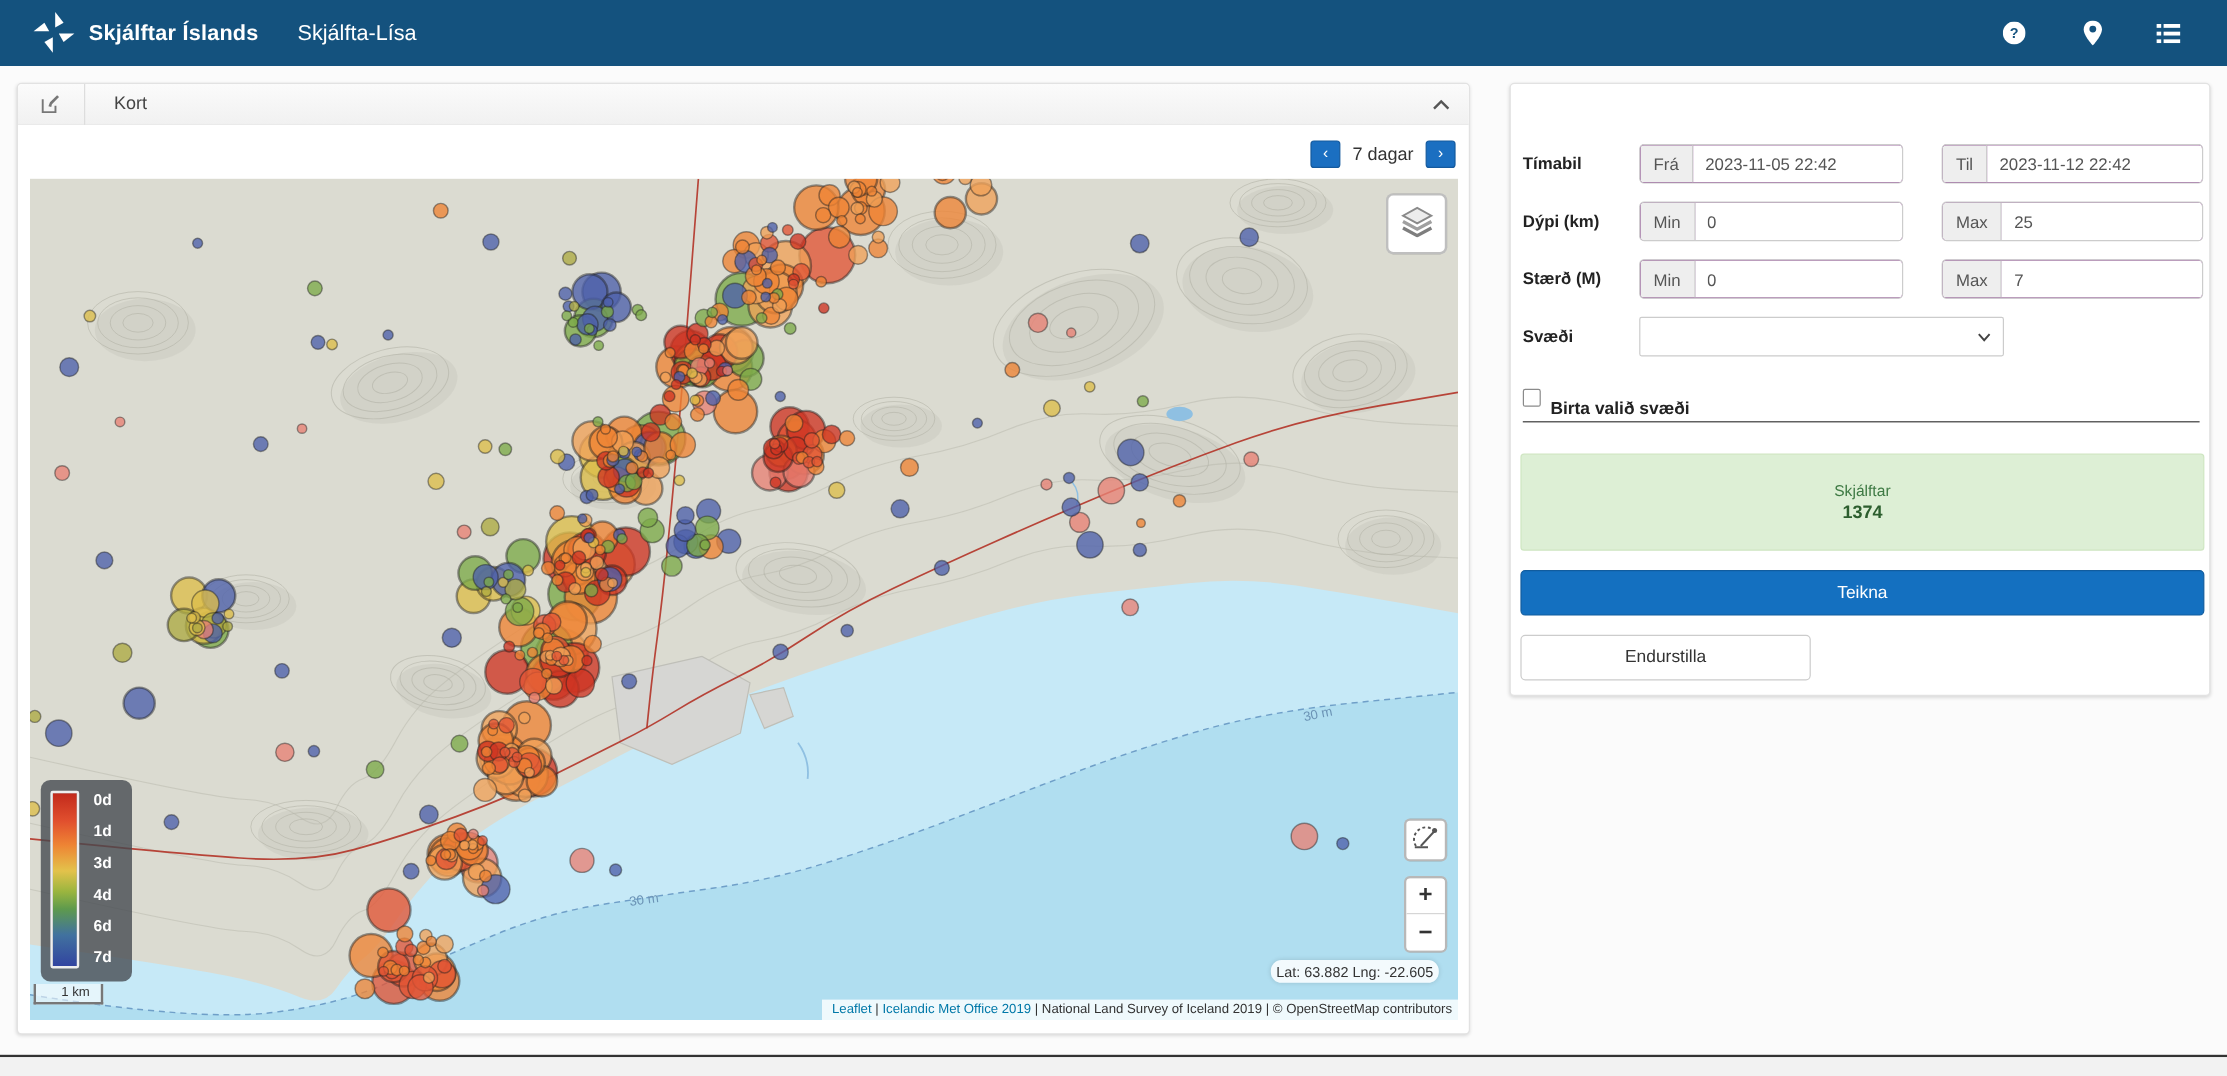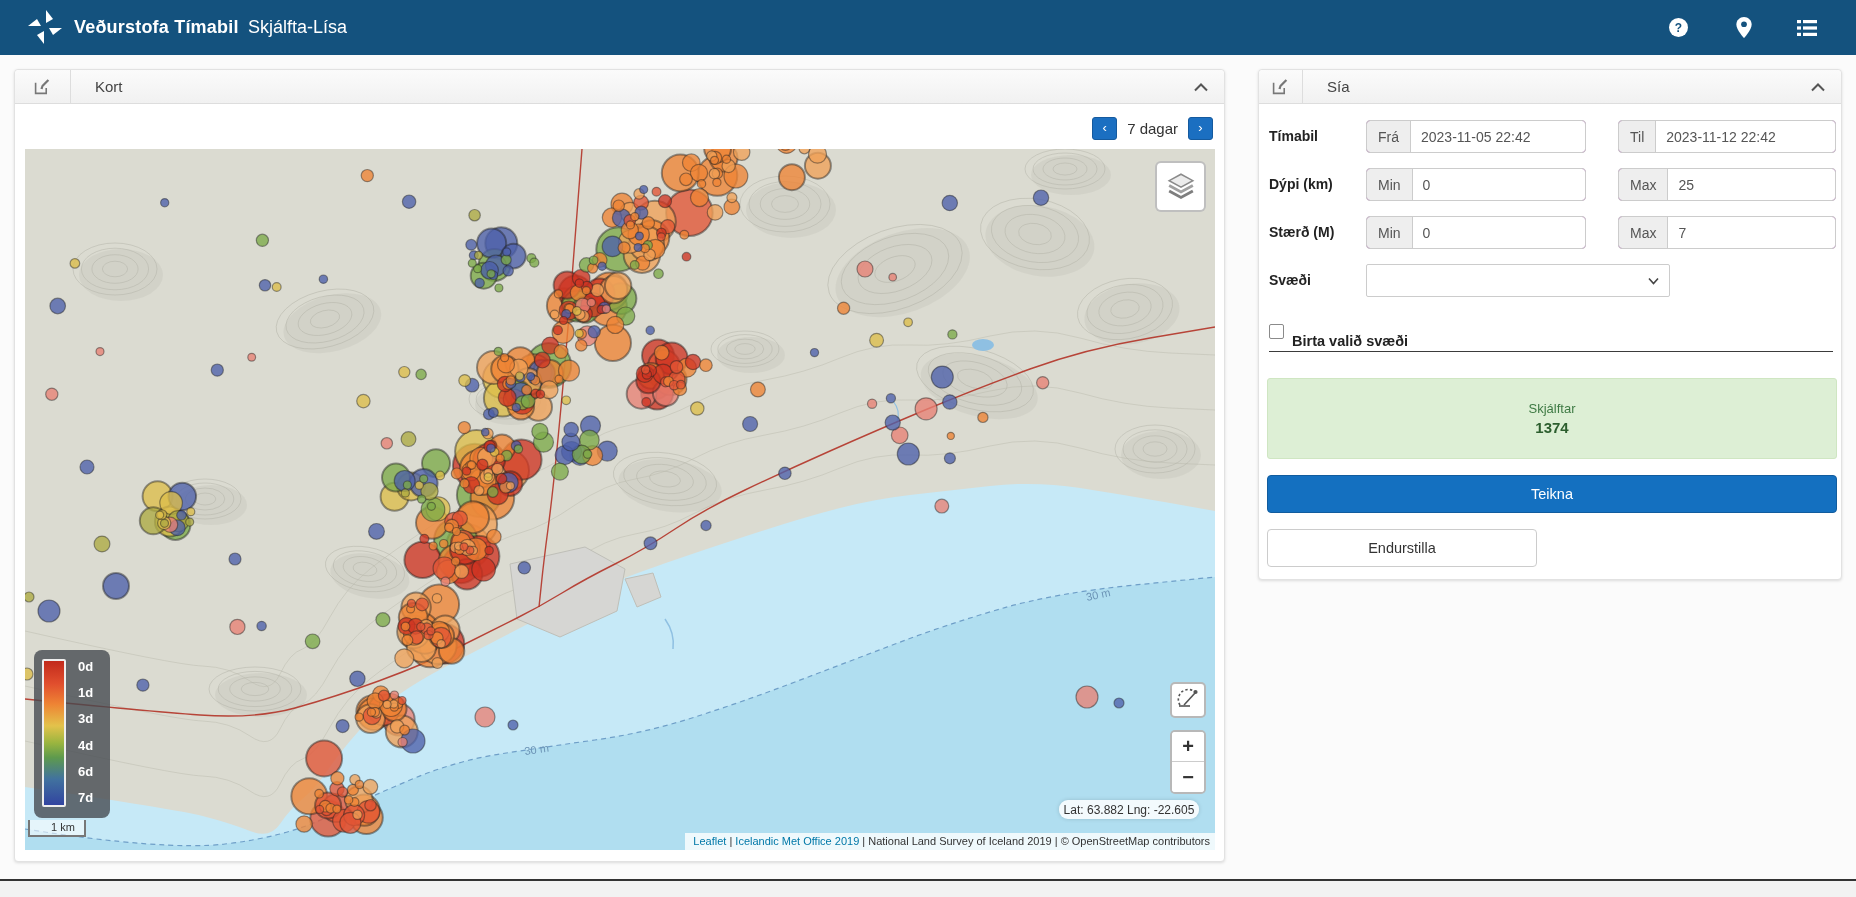--- a/index.html
+++ b/index.html
@@ -66,21 +66,21 @@
   .cbox { width:15px; height:15px; border:1px solid #8a8a8a; border-radius:2px; background:#fff; cursor:pointer; }
   .cblabel { font-size:14.5px; font-weight:bold; color:#222;margin-top:20px; }
 
   .fdivider { position:absolute; left:10px; top:281px; width:564px; border-top:1px solid #3b3b3b; }
 
   .result-badge { position:absolute; left:8px; top:308px; width:570px; height:81px; background:#ddefd5; border:1px solid #cfe6c2; border-radius:3px; display:flex; flex-direction:column; align-items:center; justify-content:center; gap:3px; }
   .result-label { font-size:13px; color:#3e7a44; }
   .result-value { font-size:15px; font-weight:bold; color:#2c5e2e; }
 
   .btn-primary { position:absolute; left:8px; top:405px; width:570px; height:38px; background:#1470c0; border:1px solid #115c9e; border-radius:4px; color:#fff; font-size:14.5px; display:flex; align-items:center; justify-content:center; cursor:pointer; }
-  .btn-default { position:absolute; left:8px; top:459px; width:270px; height:38px; background:#fff; border:1px solid #ccc; border-radius:4px; color:#333; font-size:14.5px; display:flex; align-items:center; justify-content:center; cursor:pointer; }
+  .btn-default { position:absolute; left:8px; top:459px; width:242px; height:38px; background:#fff; border:1px solid #ccc; border-radius:4px; color:#333; font-size:14.5px; display:flex; align-items:center; justify-content:center; cursor:pointer; }
 
   
   .footer-line { position:absolute; left:0; top:879px; width:1856px; height:2px; background:#333; }
   .footer-strip { position:absolute; left:0; top:881px; width:1856px; height:16px; background:#f2f2f2; }
 </style>
 </head>
 <body>
 
 <div class="page">
 
@@ -88,21 +88,21 @@
     <span class="logo">
       <svg width="38" height="38" viewBox="0 0 38 38">
           <g fill="#fff">
         <path d="M20 2 L27 11 L20 15 Z"></path>
             <path d="M36 20 L27 27 L23 20 Z"></path>
         <path d="M18 36 L11 27 L18 23 Z"></path>
             <path d="M2 18 L11 11 L15 18 Z"></path>
       </g>
         </svg>
     </span>
-    <span class="brand">Veðurstofa Tímabil</span>
+    <span class="brand">Skjálftar Íslands</span>
     <span class="apptitle">Skjálfta-Lísa</span>
     <span class="nav-ic" style="left:1669px;">
       <svg width="19" height="19" viewBox="0 0 19 19">
           <circle cx="9.5" cy="9.5" r="9.5" fill="#fff"></circle>
           <text x="9.5" y="14" text-anchor="middle" font-size="12" font-weight="bold" fill="#14527e" font-family="Liberation Sans, sans-serif">?</text>
         </svg>
     </span>
     <span class="nav-ic" style="left:1736px;">
       <svg width="16" height="21" viewBox="0 0 16 22">
           <path d="M8 0C3.6 0 0 3.5 0 7.8 0 13.6 8 22 8 22s8-8.4 8-14.2C16 3.5 12.4 0 8 0z" fill="#fff"></path>
@@ -795,34 +795,20 @@
       </div>
 
       <div class="scalebar">1 km</div>
       <div class="coords">Lat: 63.882 Lng: -22.605</div>
 
       <div class="attribution"><a>Leaflet</a><span> | </span><a>Icelandic Met Office 2019</a><span> | National Land Survey of Iceland 2019 | © OpenStreetMap contributors</span></div>
     </div>
   </section>
 
   <aside class="card filter-card">
-    <div class="card-header">
-      <div class="hdr-icon">
-        <svg width="17" height="17" viewBox="0 0 16 16">
-            <path d="M1.5 4.5v10h10V9.5" fill="none" stroke="#777" stroke-width="1.5"></path>
-            <path d="M6 10l2.2.5.5-2.2L14.3 2.7 12.8 1.2 7.2 6.8z" fill="#777"></path>
-          </svg>
-      </div>
-      <div class="hdr-title">Sía</div>
-      <div class="hdr-collapse">
-        <svg width="14" height="9" viewBox="0 0 14 9">
-            <path d="M1 7.5L7 1.5L13 7.5" stroke="#555" stroke-width="2" fill="none"></path>
-          </svg>
-      </div>
-    </div>
 
     <div class="frow" style="top:50px;">
       <span class="flabel">Tímabil</span>
       <div class="igroup g1">
         <span class="addon">Frá</span>
         <input value="2023-11-05 22:42" style="">
       </div>
       <div class="igroup g2">
         <span class="addon">Til</span>
         <input value="2023-11-12 22:42" style="">

